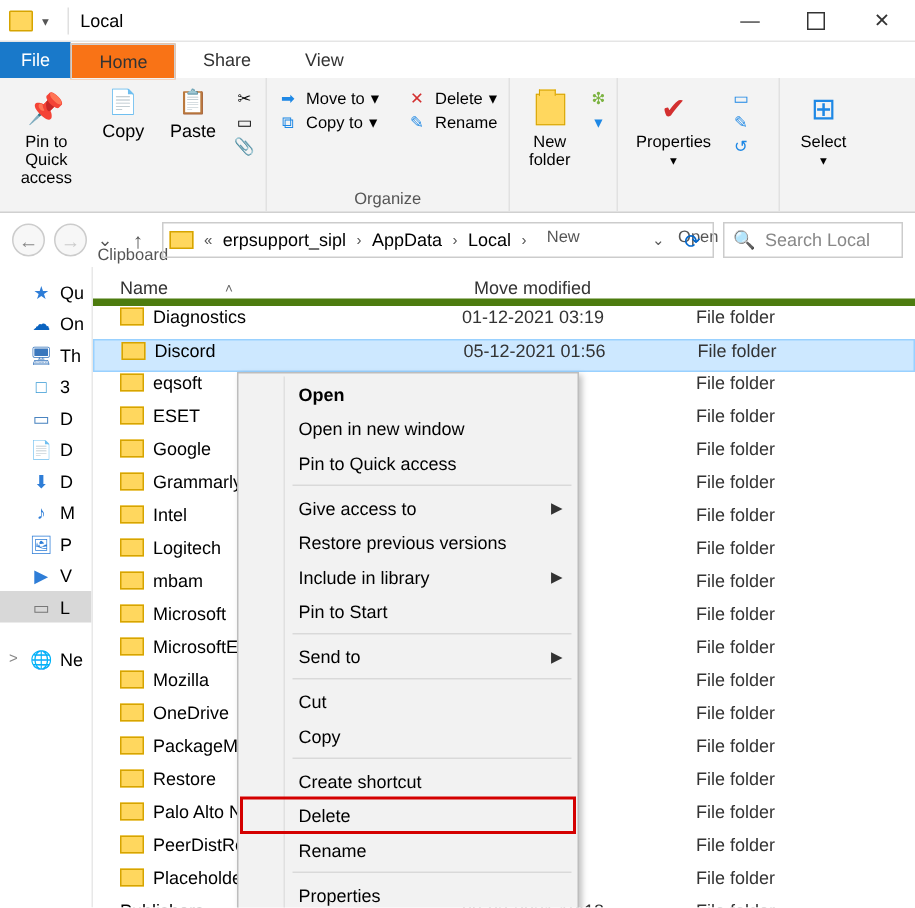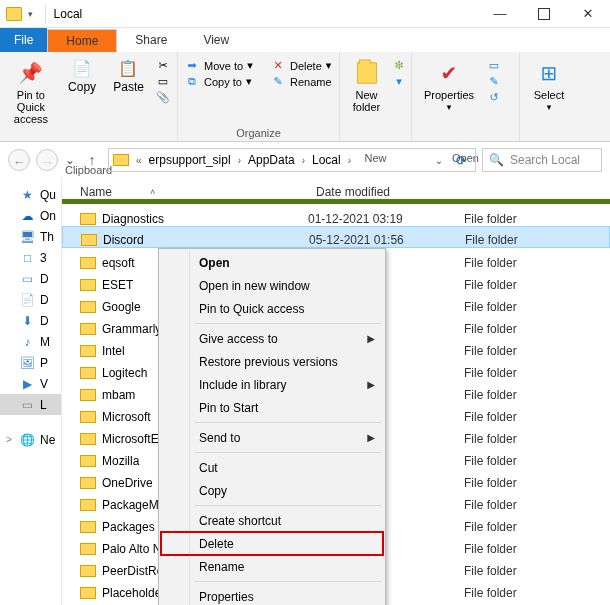--- a/index.html
+++ b/index.html
@@ -61,21 +61,21 @@
 
   .filespane { flex:1; overflow:hidden; position:relative; }
   .colheads { height:26px; display:flex; align-items:flex-end; border-bottom:5px solid #4d7c0f; font-size:12px; color:#333; }
   .colheads .ch { padding:0 8px; display:flex; align-items:center; gap:8px; }
   .ch.name { width:246px; padding-left:18px; }
   .ch.date { width:156px; }
   .ch.type { flex:1; }
   .sortarrow { font-size:9px; color:#666; margin-left:30px; }
 
   .rows { }
-  .frow { height:22px; display:flex; align-items:flex-end; font-size:12px; }
+  .frow { height:22px; display:flex; align-items:flex-start; font-size:12px; }
   .frow.sel { background:#cde8ff; border:1px solid #99d1ff; }
   .frow .fname { width:246px; display:flex; align-items:center; gap:6px; padding-left:18px; overflow:hidden; white-space:nowrap; }
   .frow .fdate { width:156px; color:#333; white-space:nowrap; }
   .frow .ftype { flex:1; color:#333; white-space:nowrap; }
   .fico { width:16px; height:12px; background:#ffd75e; border:1px solid #d6a400; flex:none; }
 
   
   .ctxmenu { position:absolute; left:158px; top:248px; width:228px; background:#f2f2f2; border:1px solid #bdbdbd; box-shadow:2px 2px 4px rgba(0,0,0,0.25); z-index:50; padding:2px; }
   .ctxmenu .mi { position:relative; height:23px; display:flex; align-items:center; padding-left:38px; padding-right:18px; font-size:12px; }
   .ctxmenu .mi strong { font-weight:600; }
@@ -300,21 +300,21 @@
         <span class="sic" style="color: rgb(46, 125, 215);">🌐</span>
         <span>Ne</span>
       </div>
     </div>
   <div class="filespane">
     <div class="colheads">
       <div class="ch name">
           <span>Name</span>
           <span class="sortarrow">˄</span>
         </div>
-      <div class="ch date">Date modified</div>
+      <div class="ch date">Move modified</div>
     </div>
     <div class="rows" id="rows">
         <div class="frow">
           <div class="fname">
             <span class="fico"></span>
             <span>Diagnostics</span>
           </div>
           <div class="fdate">01-12-2021 03:19</div>
           <div class="ftype">File folder</div>
         </div>
@@ -418,21 +418,21 @@
           <div class="fname">
             <span class="fico"></span>
             <span>PackageManagement</span>
           </div>
           <div class="fdate">02:59</div>
           <div class="ftype">File folder</div>
         </div>
         <div class="frow">
           <div class="fname">
             <span class="fico"></span>
-            <span>Packages</span>
+            <span>Restore</span>
           </div>
           <div class="fdate">05:37</div>
           <div class="ftype">File folder</div>
         </div>
         <div class="frow">
           <div class="fname">
             <span class="fico"></span>
             <span>Palo Alto Networks</span>
           </div>
           <div class="fdate">09:33</div>

